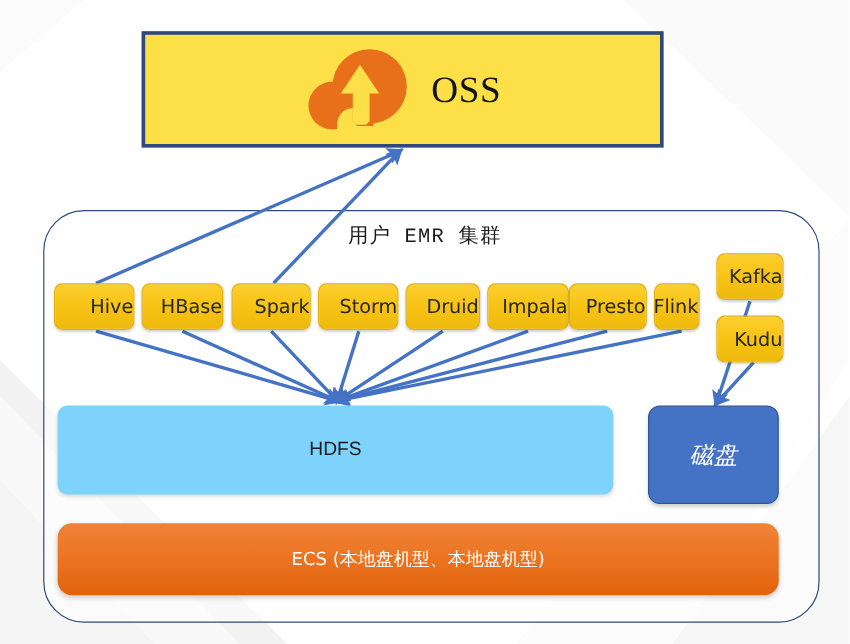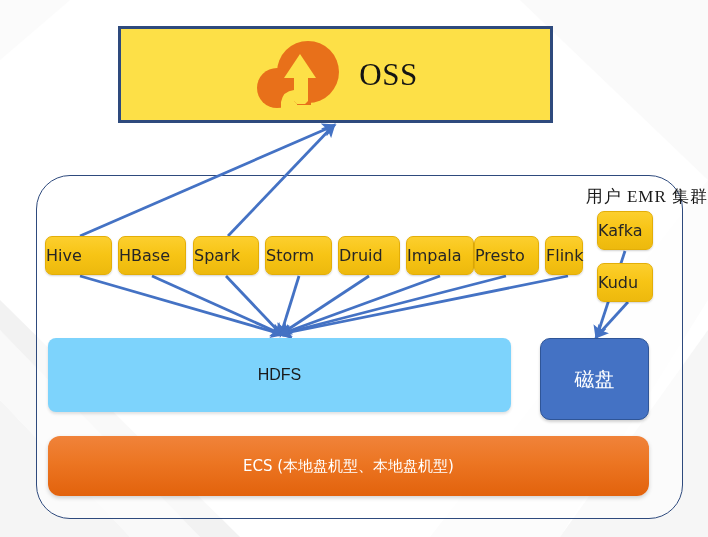--- a/index.html
+++ b/index.html
@@ -63,40 +63,40 @@
     border: 1.3px solid #2e4a7d;
     border-radius: 34px;
     box-sizing: border-box;
     background: rgba(255,255,255,0.55);
   }
   .cluster-title {
     position: absolute;
     left: 0;
     top: 185px;
     width: 708px;
-    text-align: right;
+    text-align: center;
     font-size: 17px;
     color: #1a1a1a;
-    font-family: Liberation Serif, serif;
+    font-family: Liberation Mono, monospace;
     letter-spacing: 1px;
   }
 
   
   .chip {
     position: absolute;
     height: 39px;
     border-radius: 7px;
     box-sizing: border-box;
     background: linear-gradient(180deg, #fccf2e 0%, #f7c415 48%, #edb90d 100%);
     border: 1px solid #e3ae08;
     color: #262626;
     font-size: 16px;
     display: flex;
     align-items: center;
-    justify-content: flex-start;
+    justify-content: flex-end;
     box-shadow: 0 1px 2px rgba(0,0,0,0.18);
     font-family: "DejaVu Sans", "Liberation Sans", sans-serif;
   }
 
   
   .hdfs {
     position: absolute;
     left: 48px;
     top: 338px;
     width: 463px;
@@ -120,20 +120,21 @@
     background: #4472c4;
     border: 1px solid #2f5597;
     box-sizing: border-box;
     color: #ffffff;
     font-size: 20px;
     display: flex;
     align-items: center;
     justify-content: center;
     box-shadow: 0 2px 3px rgba(0,0,0,0.18);
     font-family: "DejaVu Sans", "Liberation Sans", sans-serif;
+    font-style: italic;
   }
   .ecs {
     position: absolute;
     left: 48px;
     top: 436px;
     width: 601px;
     height: 60px;
     border-radius: 12px;
     background: linear-gradient(180deg, #f0833a 0%, #ec7522 45%, #e2620c 100%);
     color: #ffffff;

